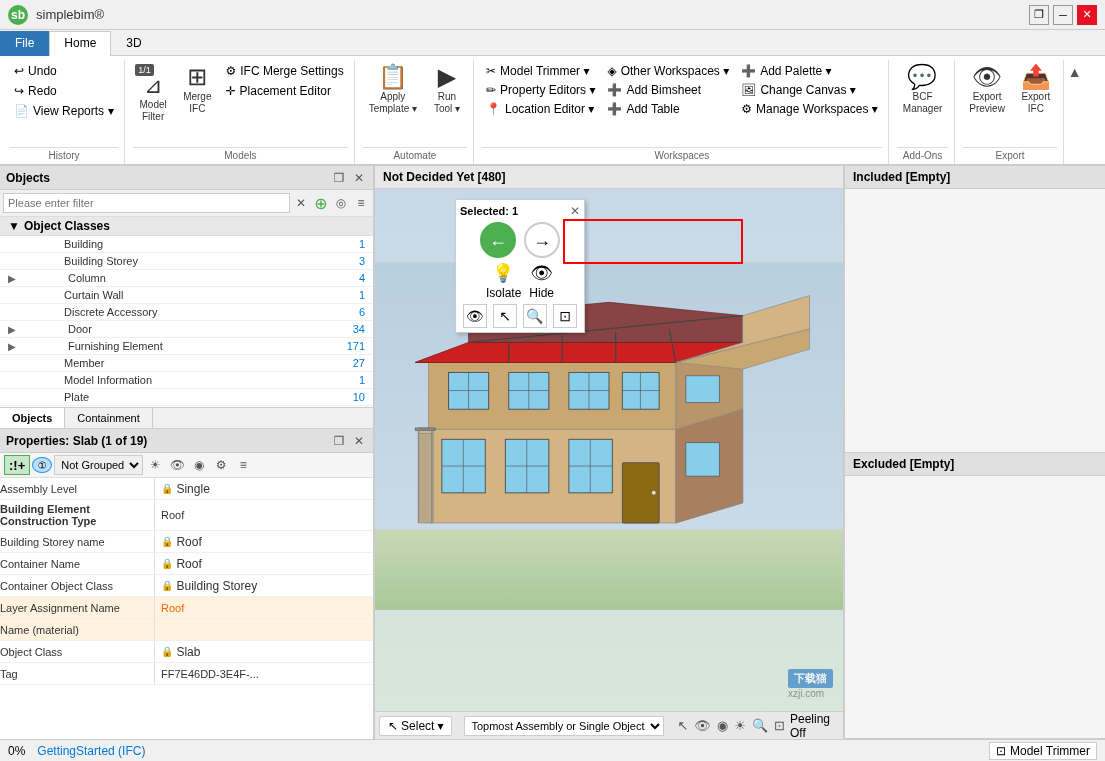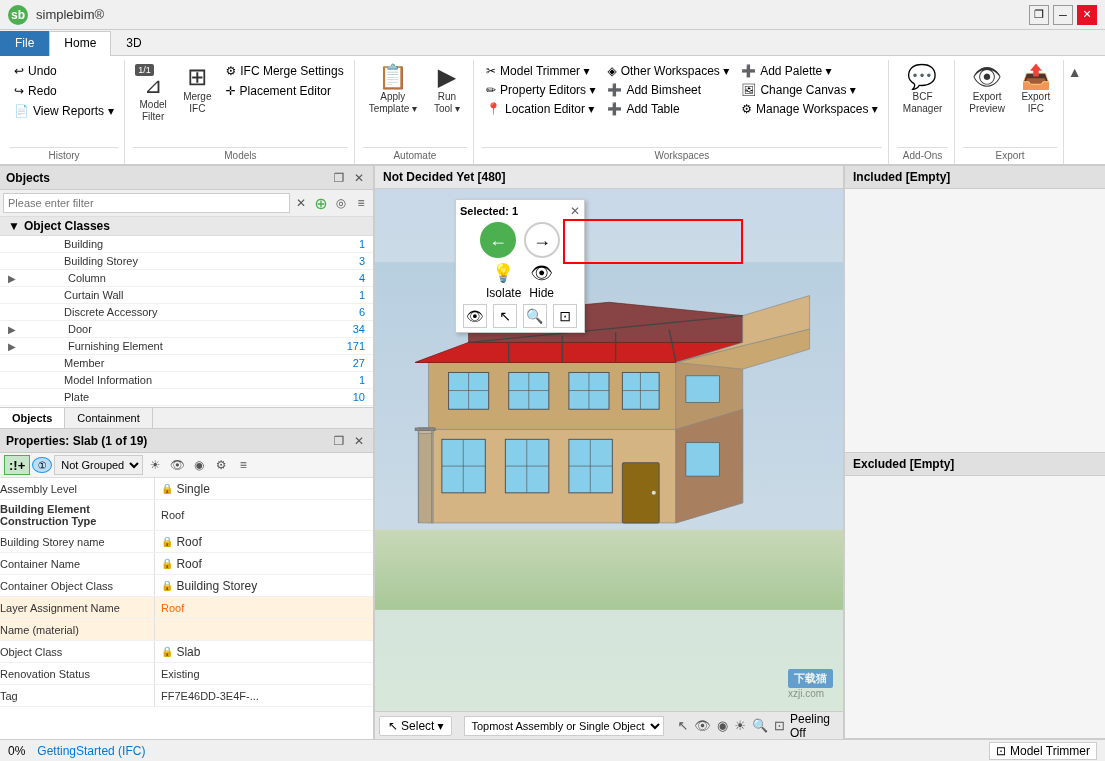--- a/index.html
+++ b/index.html
@@ -480,24 +480,20 @@
         </div>
         <div class="props-row highlight">
           <div class="props-key">Name (material)</div>
         </div>
         <div class="props-row">
           <div class="props-key">Object Class</div>
           <div class="props-val">
             <span class="lock-icon">🔒</span>
             <span>Slab</span>
           </div>
-        </div>
-        <div class="props-row">
-          <div class="props-key">Renovation Status</div>
-          <div class="props-val">Existing</div>
         </div>
         <div class="props-row">
           <div class="props-key">Tag</div>
           <div class="props-val">FF7E46DD-3E4F-...</div>
         </div>
       </div>
     </div>
   </div>
 
   <div class="center-panel">

